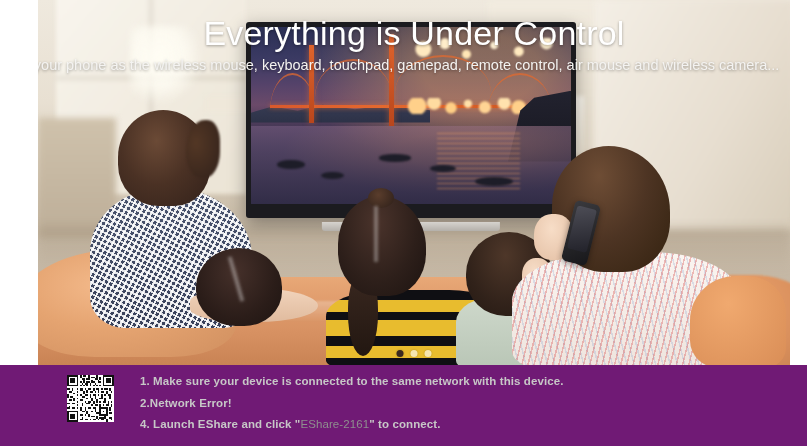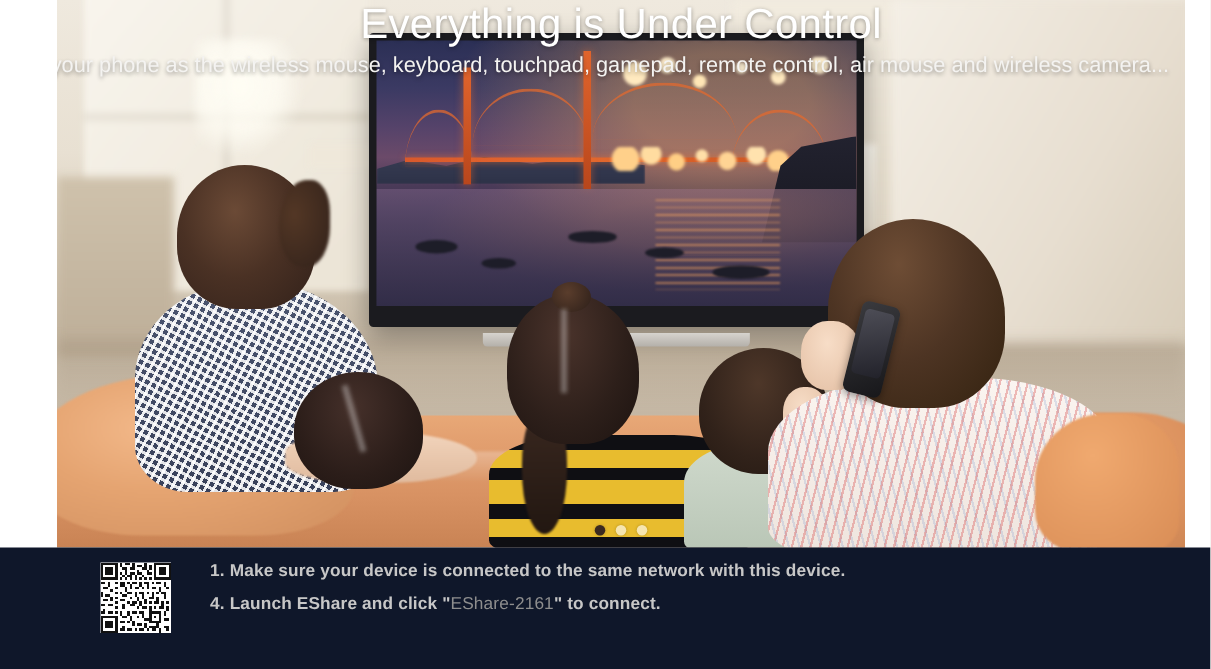--- a/index.html
+++ b/index.html
@@ -336,21 +336,22 @@
 
   
   .hero-text {
     position:absolute; left:0; top:0; width:100%;
     text-align:center;
     padding:0 4px;
     z-index:6;
     pointer-events:none;
   }
   .hero-title {
-    font-size:28px;
+    margin-top:14px;
+    font-size:34px;
     line-height:1.12;
     font-weight:400;
     color:#ffffff;
     letter-spacing:.2px;
     text-shadow:0 1px 3px rgba(0,0,0,.35);
   }
   .hero-sub {
     margin:4px -38px 0 -38px;
     font-size:14.5px;
     line-height:1.32;
@@ -369,21 +370,21 @@
   .dot {
     width:7px; height:7px; border-radius:50%;
     background:rgba(255,255,255,.62);
     box-shadow:0 0 2px rgba(0,0,0,.25);
   }
   .dot.active { background:#3b2a20; }
 
   
   #bottom {
     position:absolute; left:0; top:365px; width:807px; height:81px;
-    background:#0f172a;
+    background:#701a75;
     display:flex; align-items:flex-start;
   }
   #qr-wrap {
     position:absolute; left:67px; top:10px;
     width:47px; height:47px;
     background:#fff;
   }
   #qr { display:block; width:47px; height:47px; image-rendering:pixelated; }
 
   #steps {
@@ -651,16 +652,17 @@
           <rect x="24" y="27" width="1" height="2"></rect>
             <rect x="27" y="26" width="1" height="2"></rect>
           <rect x="8" y="27" width="1" height="1"></rect>
             <rect x="22" y="26" width="1" height="1"></rect>
         </g>
       </svg>
     </div>
 
     <div id="steps">
       <div class="step">1. Make sure your device is connected to the same network with this device.</div>
+      <div class="step">2.Network Error!</div>
       <div class="step"><span>4. Launch EShare and click "</span><span class="strong">EShare-2161</span><span>" to connect.</span></div>
     </div>
   </div>
 </div>
 
 </body></html>

